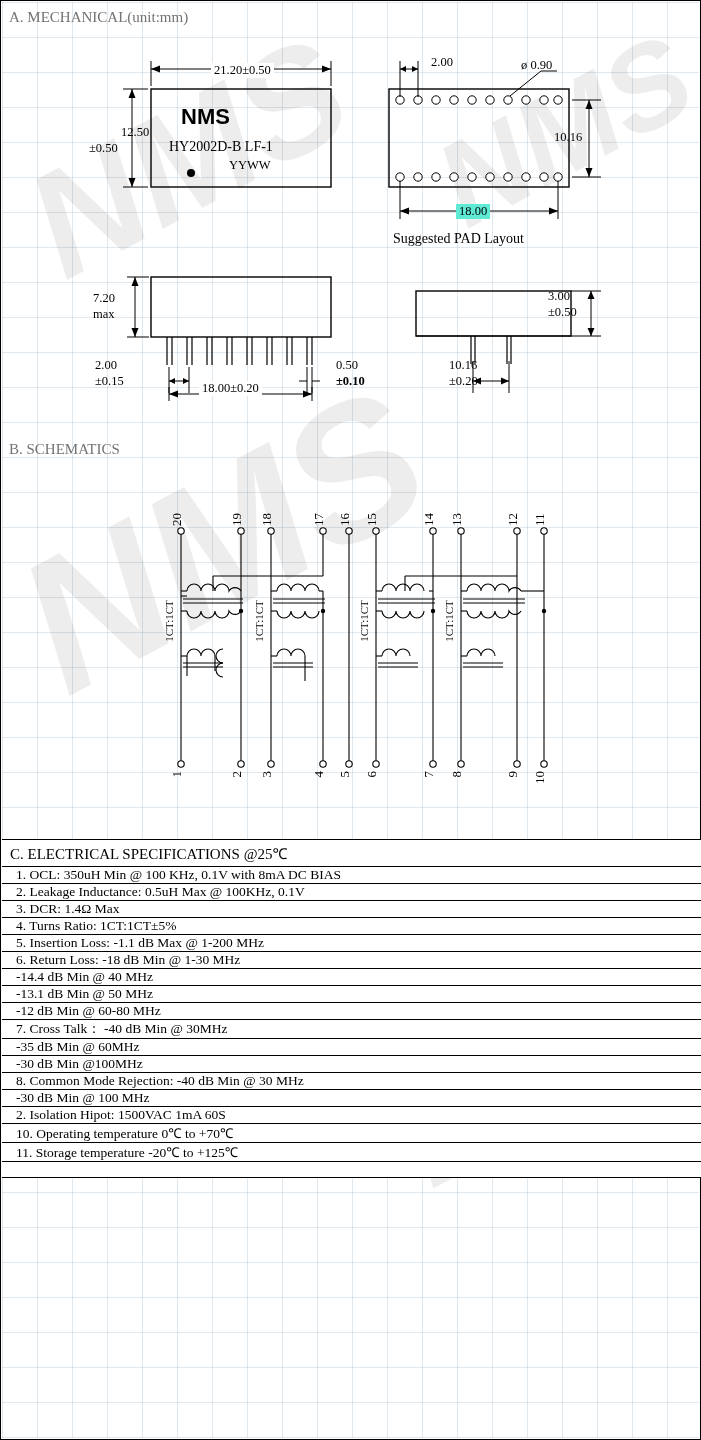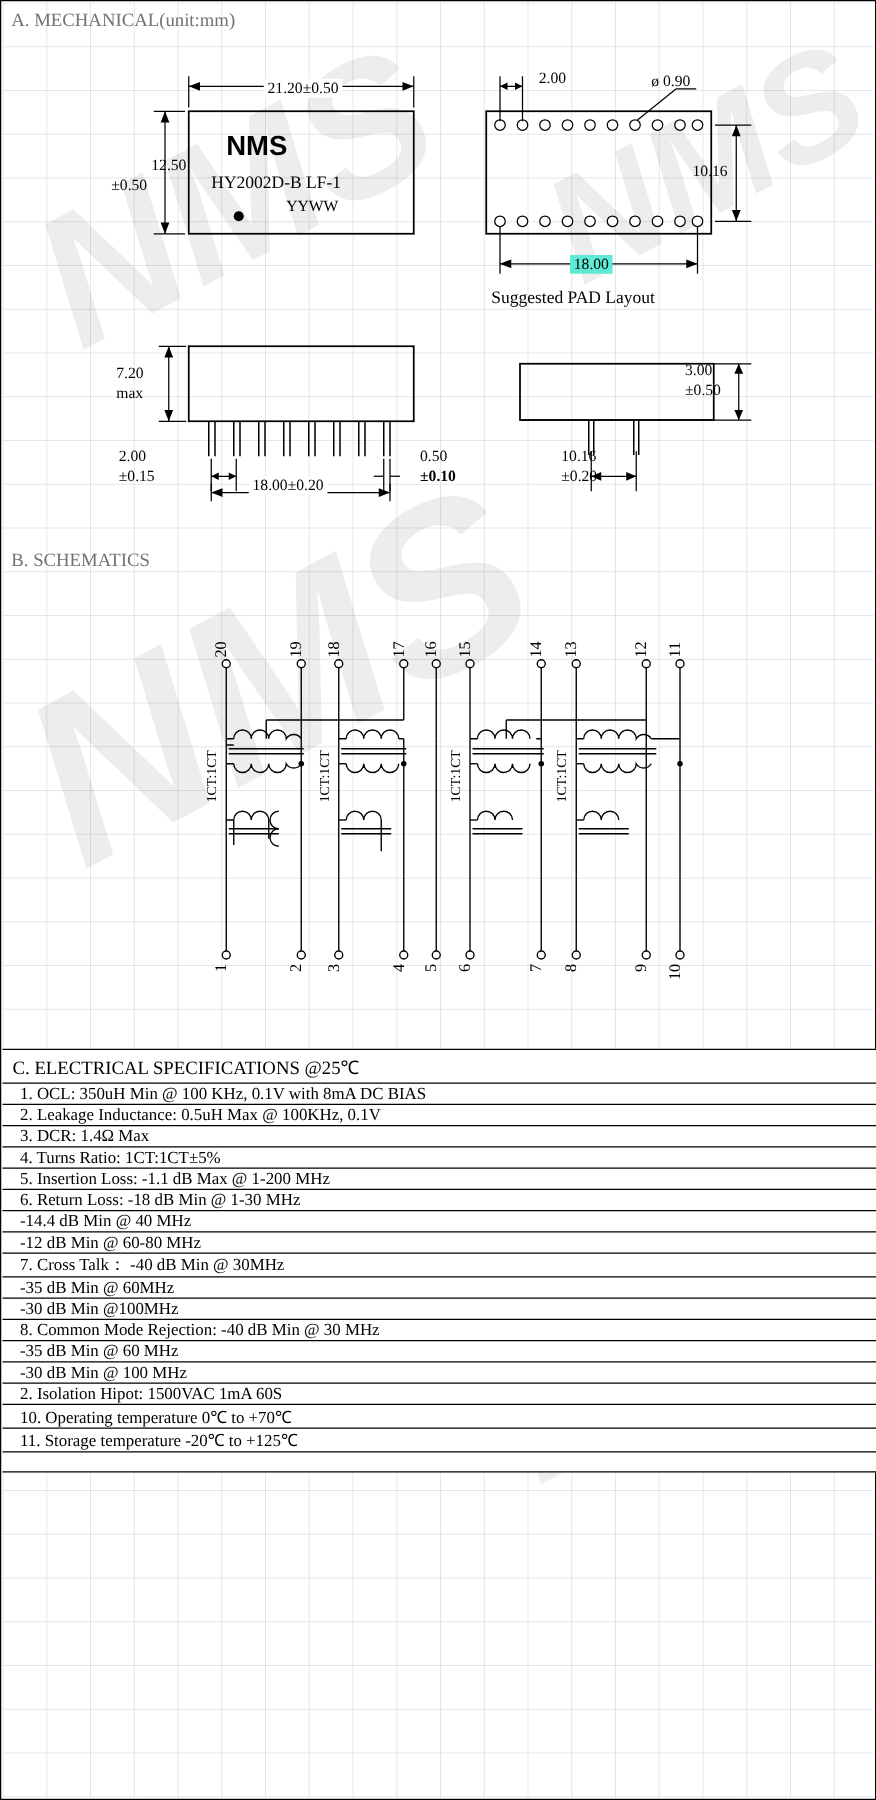--- a/index.html
+++ b/index.html
@@ -451,36 +451,36 @@
           <tr>
             <td>5. Insertion Loss: -1.1 dB Max @ 1-200 MHz</td>
           </tr>
           <tr>
             <td>6. Return Loss:  -18 dB Min @ 1-30 MHz</td>
           </tr>
           <tr>
             <td class="indent1">-14.4 dB Min @ 40 MHz</td>
           </tr>
           <tr>
+            <td class="indent1">-13.1 dB Min @ 50 MHz</td>
+          </tr>
+          <tr>
             <td class="indent1">-12 dB Min @ 60-80 MHz</td>
           </tr>
           <tr>
             <td>7. Cross Talk： -40 dB Min @ 30MHz</td>
           </tr>
           <tr>
             <td class="indent1">-35 dB Min @ 60MHz</td>
           </tr>
           <tr>
             <td class="indent1">-30 dB Min @100MHz</td>
           </tr>
           <tr>
             <td>8. Common Mode Rejection: -40 dB Min @ 30 MHz</td>
-          </tr>
-          <tr>
-            <td class="indent2">-35 dB Min @ 60 MHz</td>
           </tr>
           <tr>
             <td class="indent2">-30 dB Min @ 100 MHz</td>
           </tr>
           <tr>
             <td>2. Isolation Hipot: 1500VAC 1mA 60S</td>
           </tr>
           <tr>
             <td>10. Operating temperature 0℃ to +70℃</td>
           </tr>

